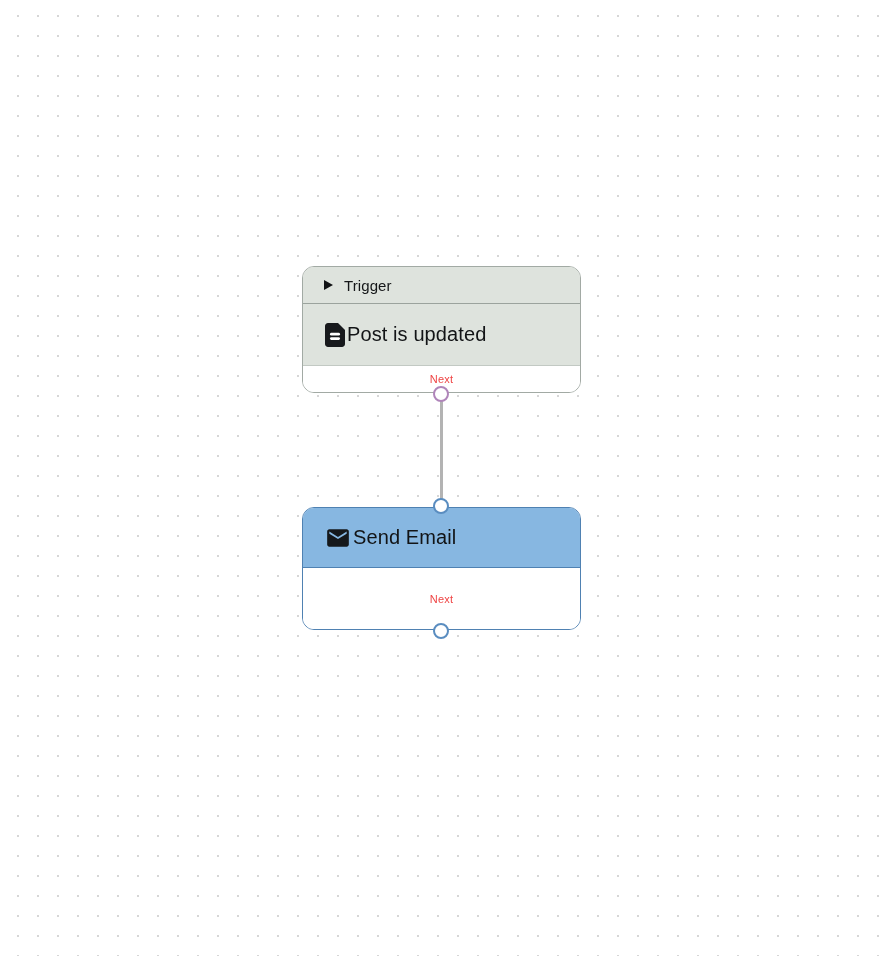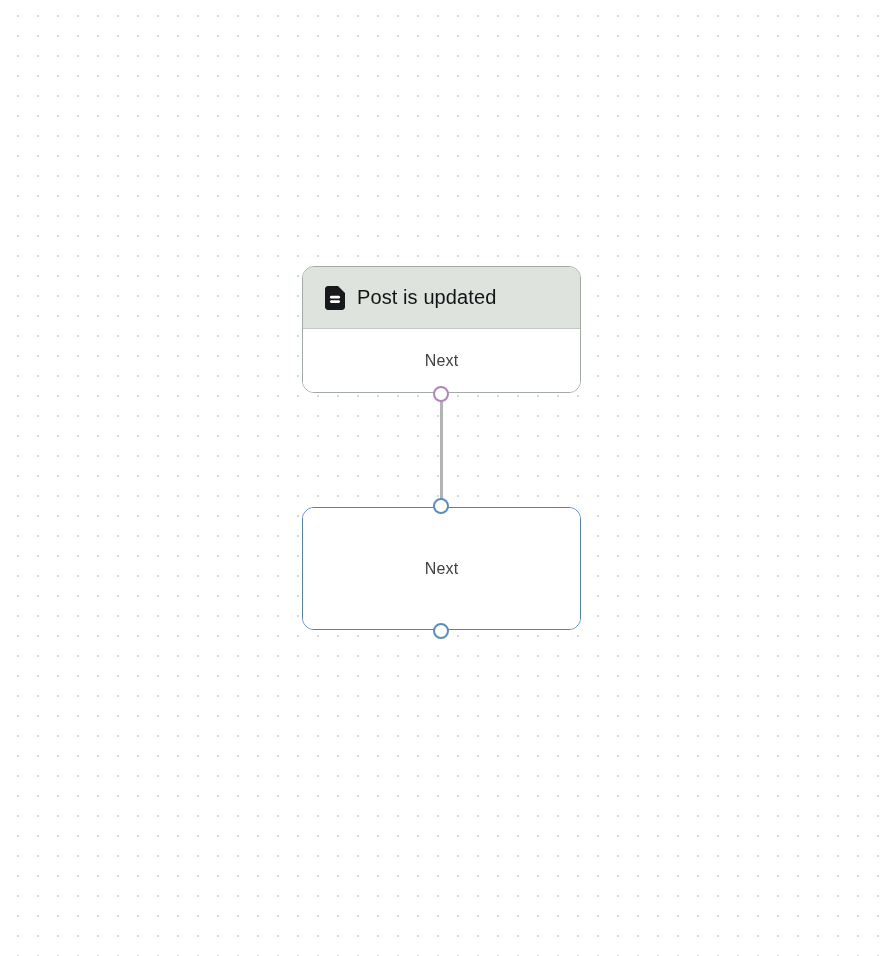--- a/index.html
+++ b/index.html
@@ -68,21 +68,21 @@
     border-top: 5.5px solid transparent;
     border-bottom: 5.5px solid transparent;
     border-left: 9px solid #111315;
     display: inline-block;
     flex: 0 0 auto;
   }
 
   .node-body {
     display: flex;
     align-items: center;
-    gap: 12px;
+    gap: 2px;
     padding: 0 0 0 22px;
     flex: 0 0 auto;
   }
 
   .node-title {
     font-size: 20px;
     color: #121416;
     letter-spacing: 0.1px;
   }
 
@@ -95,22 +95,22 @@
 
   .node-footer {
     flex: 1 1 auto;
     background: #ffffff;
     display: flex;
     align-items: center;
     justify-content: center;
   }
 
   .node-footer span {
-    font-size: 16px;
-    color: #404040;
+    font-size: 11px;
+    color: #ef4444;
     letter-spacing: 0.2px;
   }
 
   
   .node.trigger {
     top: 266px;
     height: 127px;
     border: 1px solid #a2aaa4;
   }
   .node.trigger .node-header {
@@ -159,36 +159,48 @@
   .port.action-out  { left: 433px; top: 623px; }
 </style>
 </head>
 <body>
 
 <div class="canvas">
 
   <div class="edge"></div>
 
   <div class="node trigger">
+    <div class="node-header">
+      <span class="collapse-tri"></span>
+      <span class="node-type">Trigger</span>
+    </div>
     <div class="node-body">
       <span class="node-icon">
         <svg width="20" height="24" viewBox="0 0 20 24" aria-hidden="true">
           <path d="M3 0 C1.35 0 0 1.35 0 3 L0 21 C0 22.65 1.35 24 3 24 L17 24 C18.65 24 20 22.65 20 21 L20 7 L13 0 Z" fill="#17191c"></path>
           <rect x="5" y="9.8" width="10" height="2.7" rx="1.35" fill="#ffffff"></rect>
           <rect x="5" y="14.2" width="10" height="2.7" rx="1.35" fill="#ffffff"></rect>
         </svg>
       </span>
       <span class="node-title">Post is updated</span>
     </div>
     <div class="node-footer">
       <span>Next</span>
     </div>
   </div>
 
   <div class="node action">
+    <div class="node-body">
+      <span class="node-icon">
+        <svg width="26" height="26" viewBox="0 0 24 24" aria-hidden="true">
+          <path fill="#15181b" d="M20 4H4c-1.1 0-2 .9-2 2v12c0 1.1.9 2 2 2h16c1.1 0 2-.9 2-2V6c0-1.1-.9-2-2-2zm0 4l-8 5-8-5V6l8 5 8-5v2z"></path>
+        </svg>
+      </span>
+      <span class="node-title">Send Email</span>
+    </div>
     <div class="node-footer">
       <span>Next</span>
     </div>
   </div>
 
   <div class="port purple trigger-out"></div>
   <div class="port blue action-in"></div>
   <div class="port blue action-out"></div>
 
 </div>

